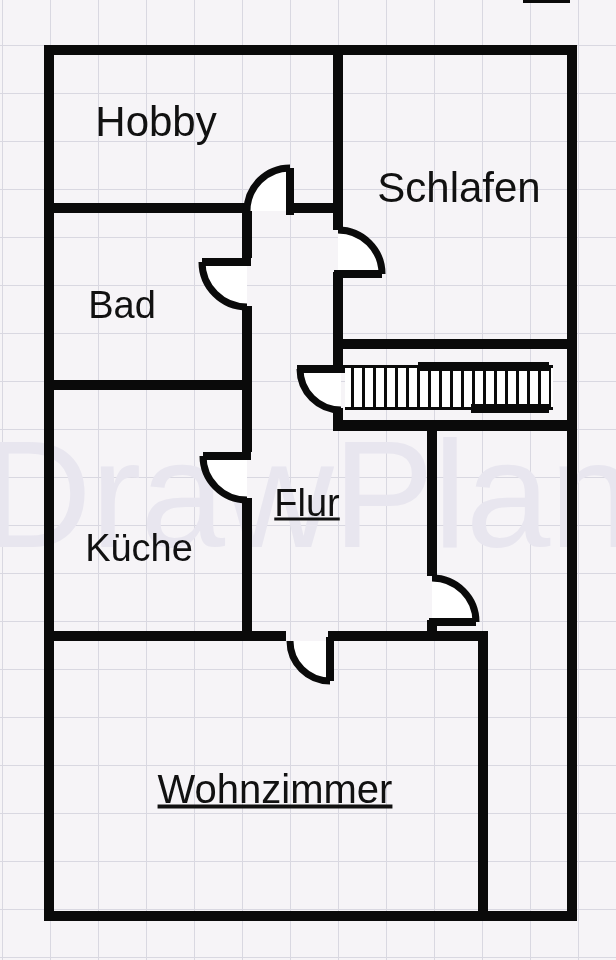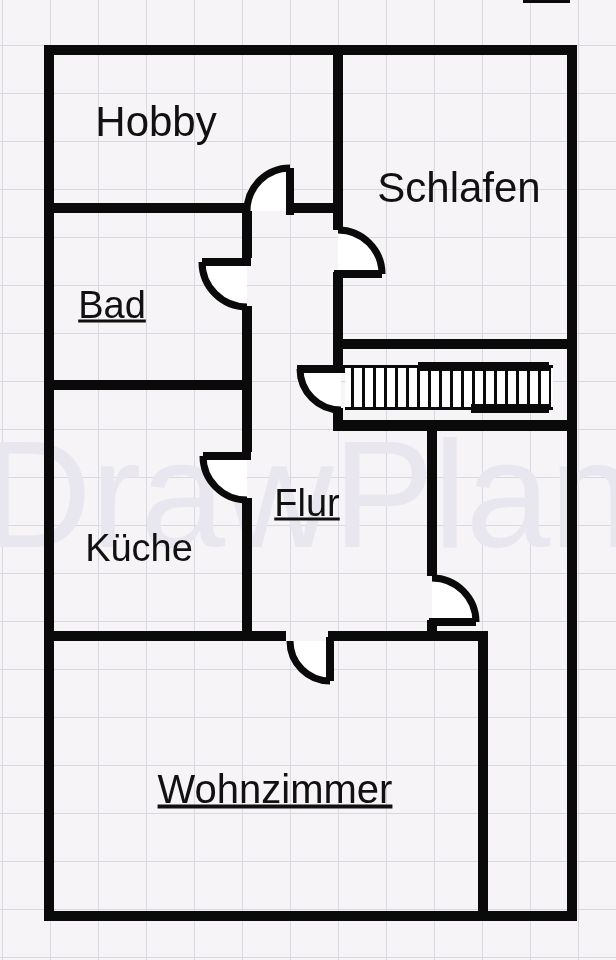--- a/index.html
+++ b/index.html
@@ -143,18 +143,18 @@
 
     <g>
       <path class="wedge" d="M330,641 L290,641 A40,40 0 0 0 330,681 Z"></path>
       <path class="arc" d="M290,641 A40,40 0 0 0 330,681"></path>
       <line class="leaf" x1="330" y1="637" x2="330" y2="681"></line>
     </g>
   </svg>
 
   <div class="room-label fs42" style="left:156px;top:122px;">Hobby</div>
   <div class="room-label fs42" style="left:459px;top:168px;margin-top:20px;">Schlafen</div>
-  <div class="room-label fs38" style="left:112px;top:305px;text-decoration:underline;">Bad</div>
+  <div class="room-label fs38" style="left:122px;top:305px;">Bad</div>
   <div class="room-label fs38" style="left:139px;top:548px;">Küche</div>
   <div class="room-label fs38" style="left:307px;top:503px;text-decoration:underline;">Flur</div>
   <div class="room-label fs40" style="left:275px;top:789px;text-decoration:underline;">Wohnzimmer</div>
 
 </div>
 
 </body></html>

